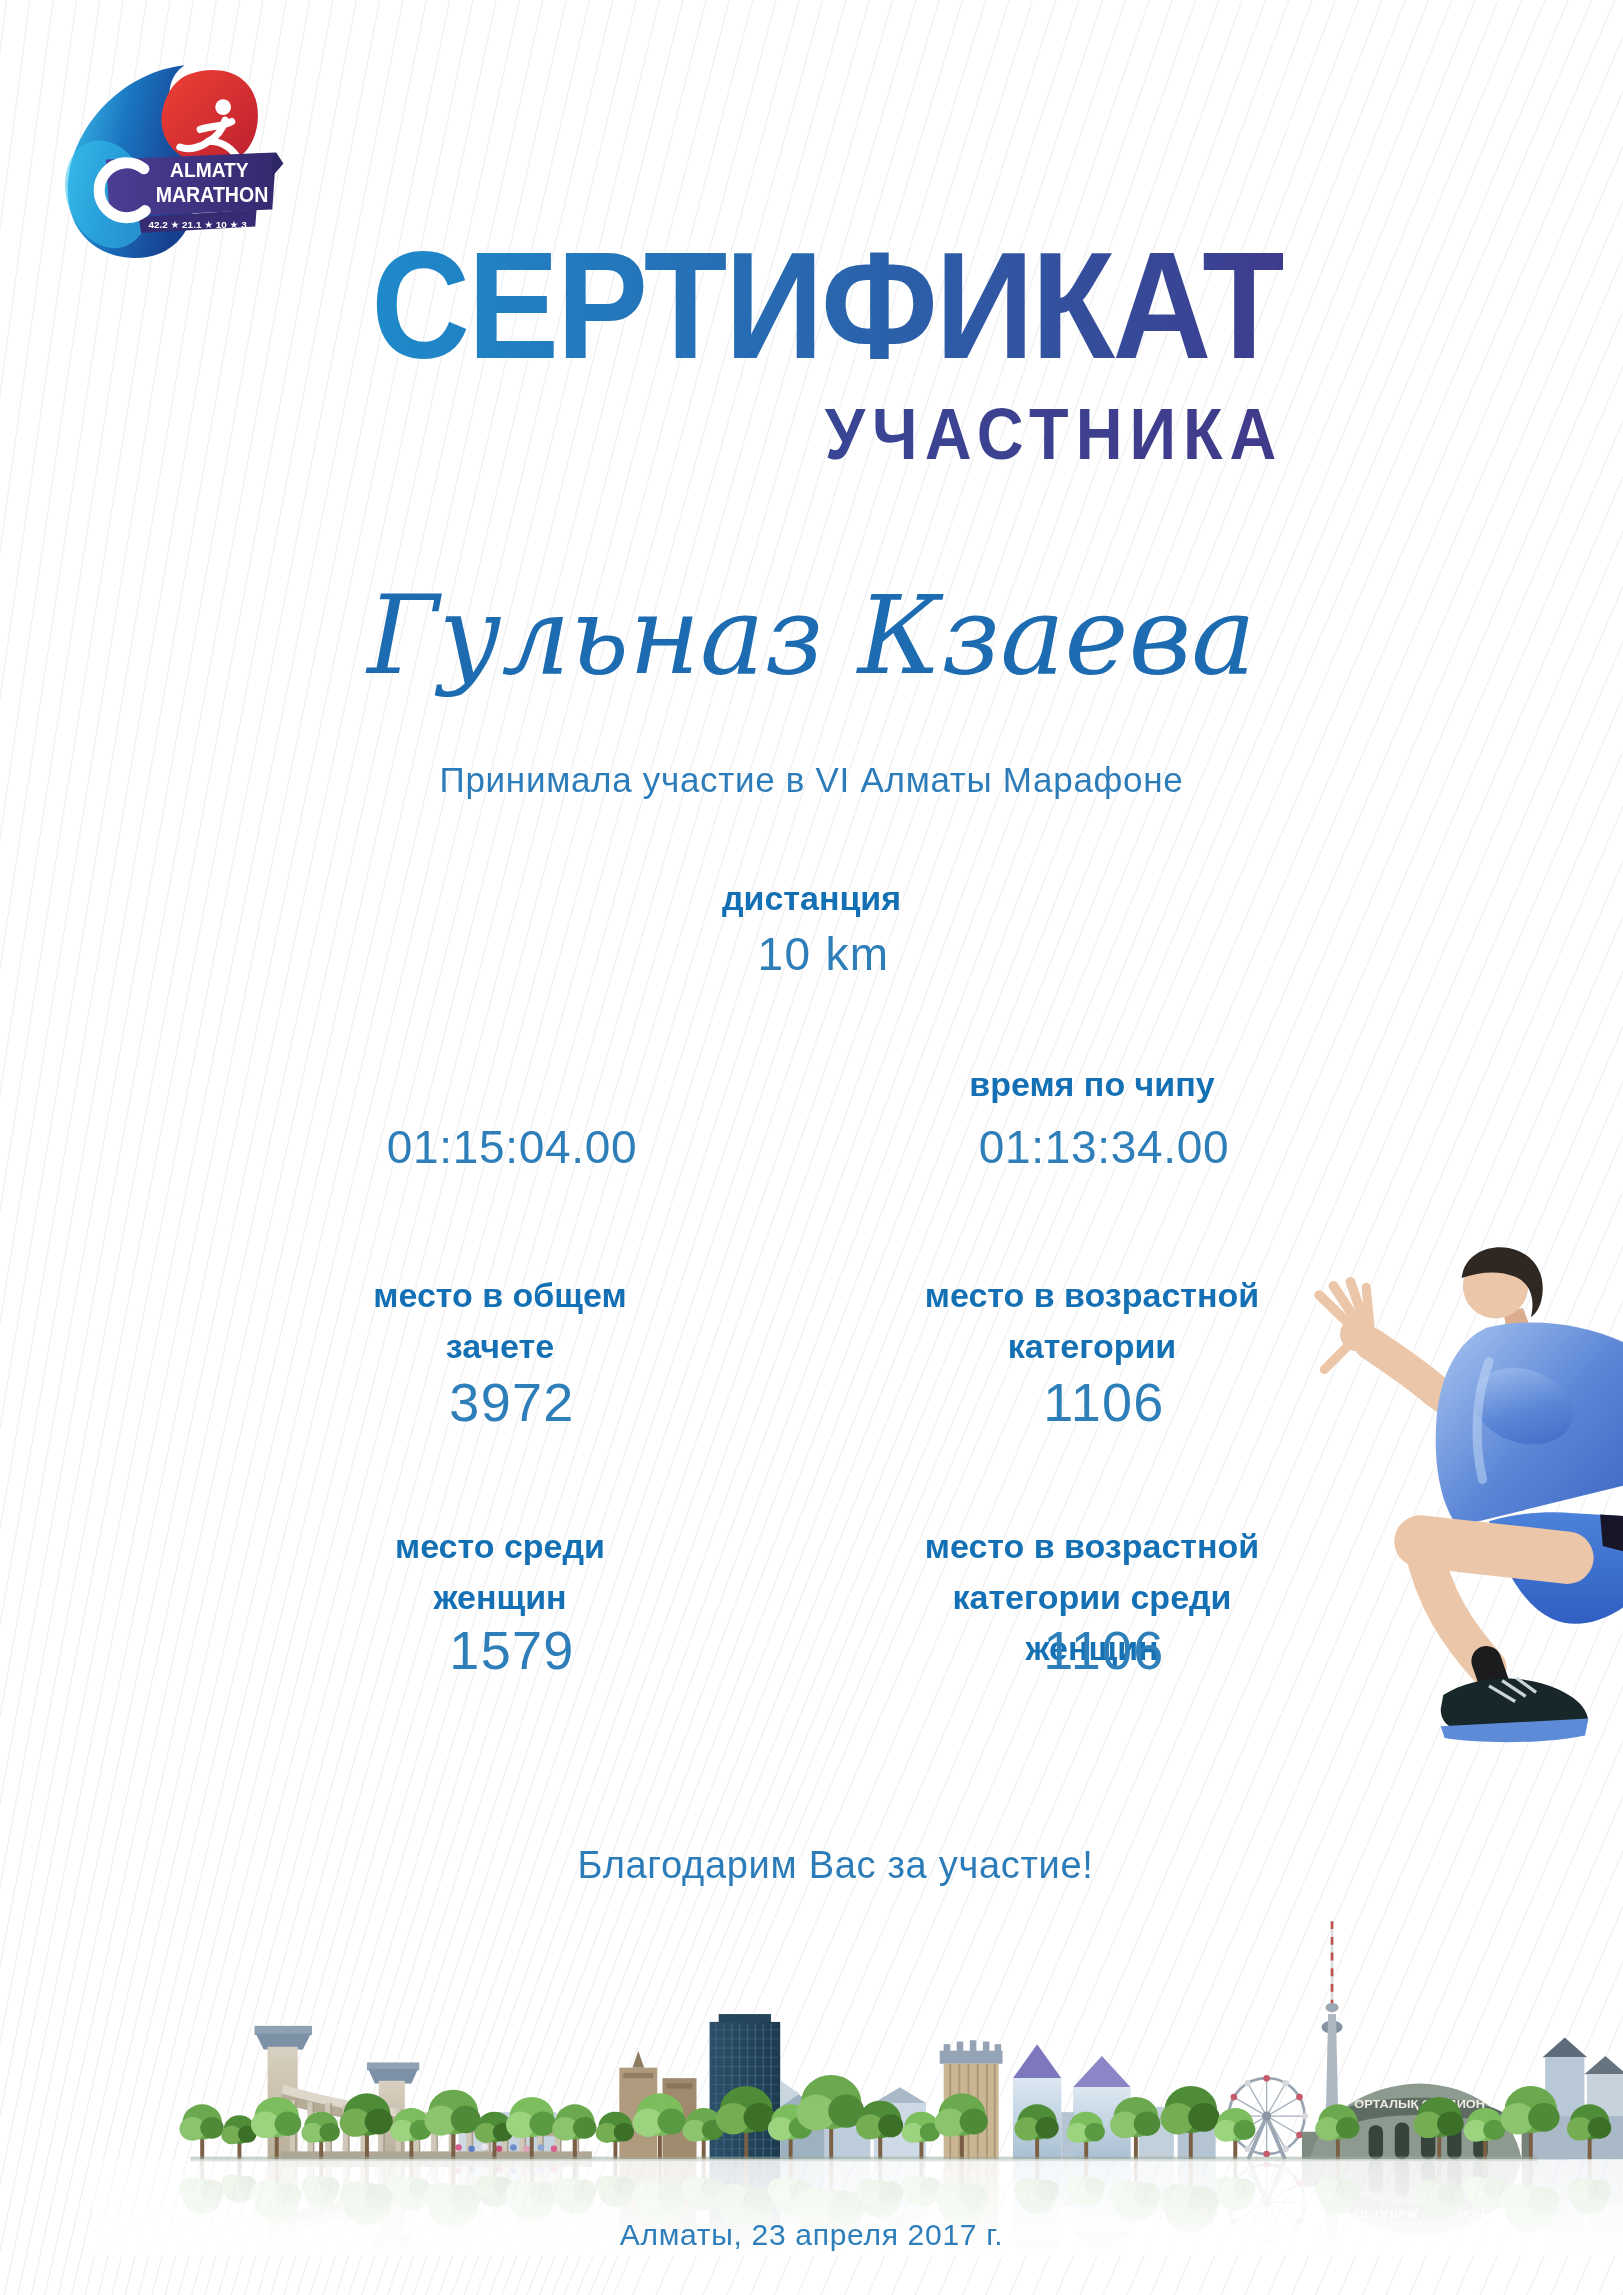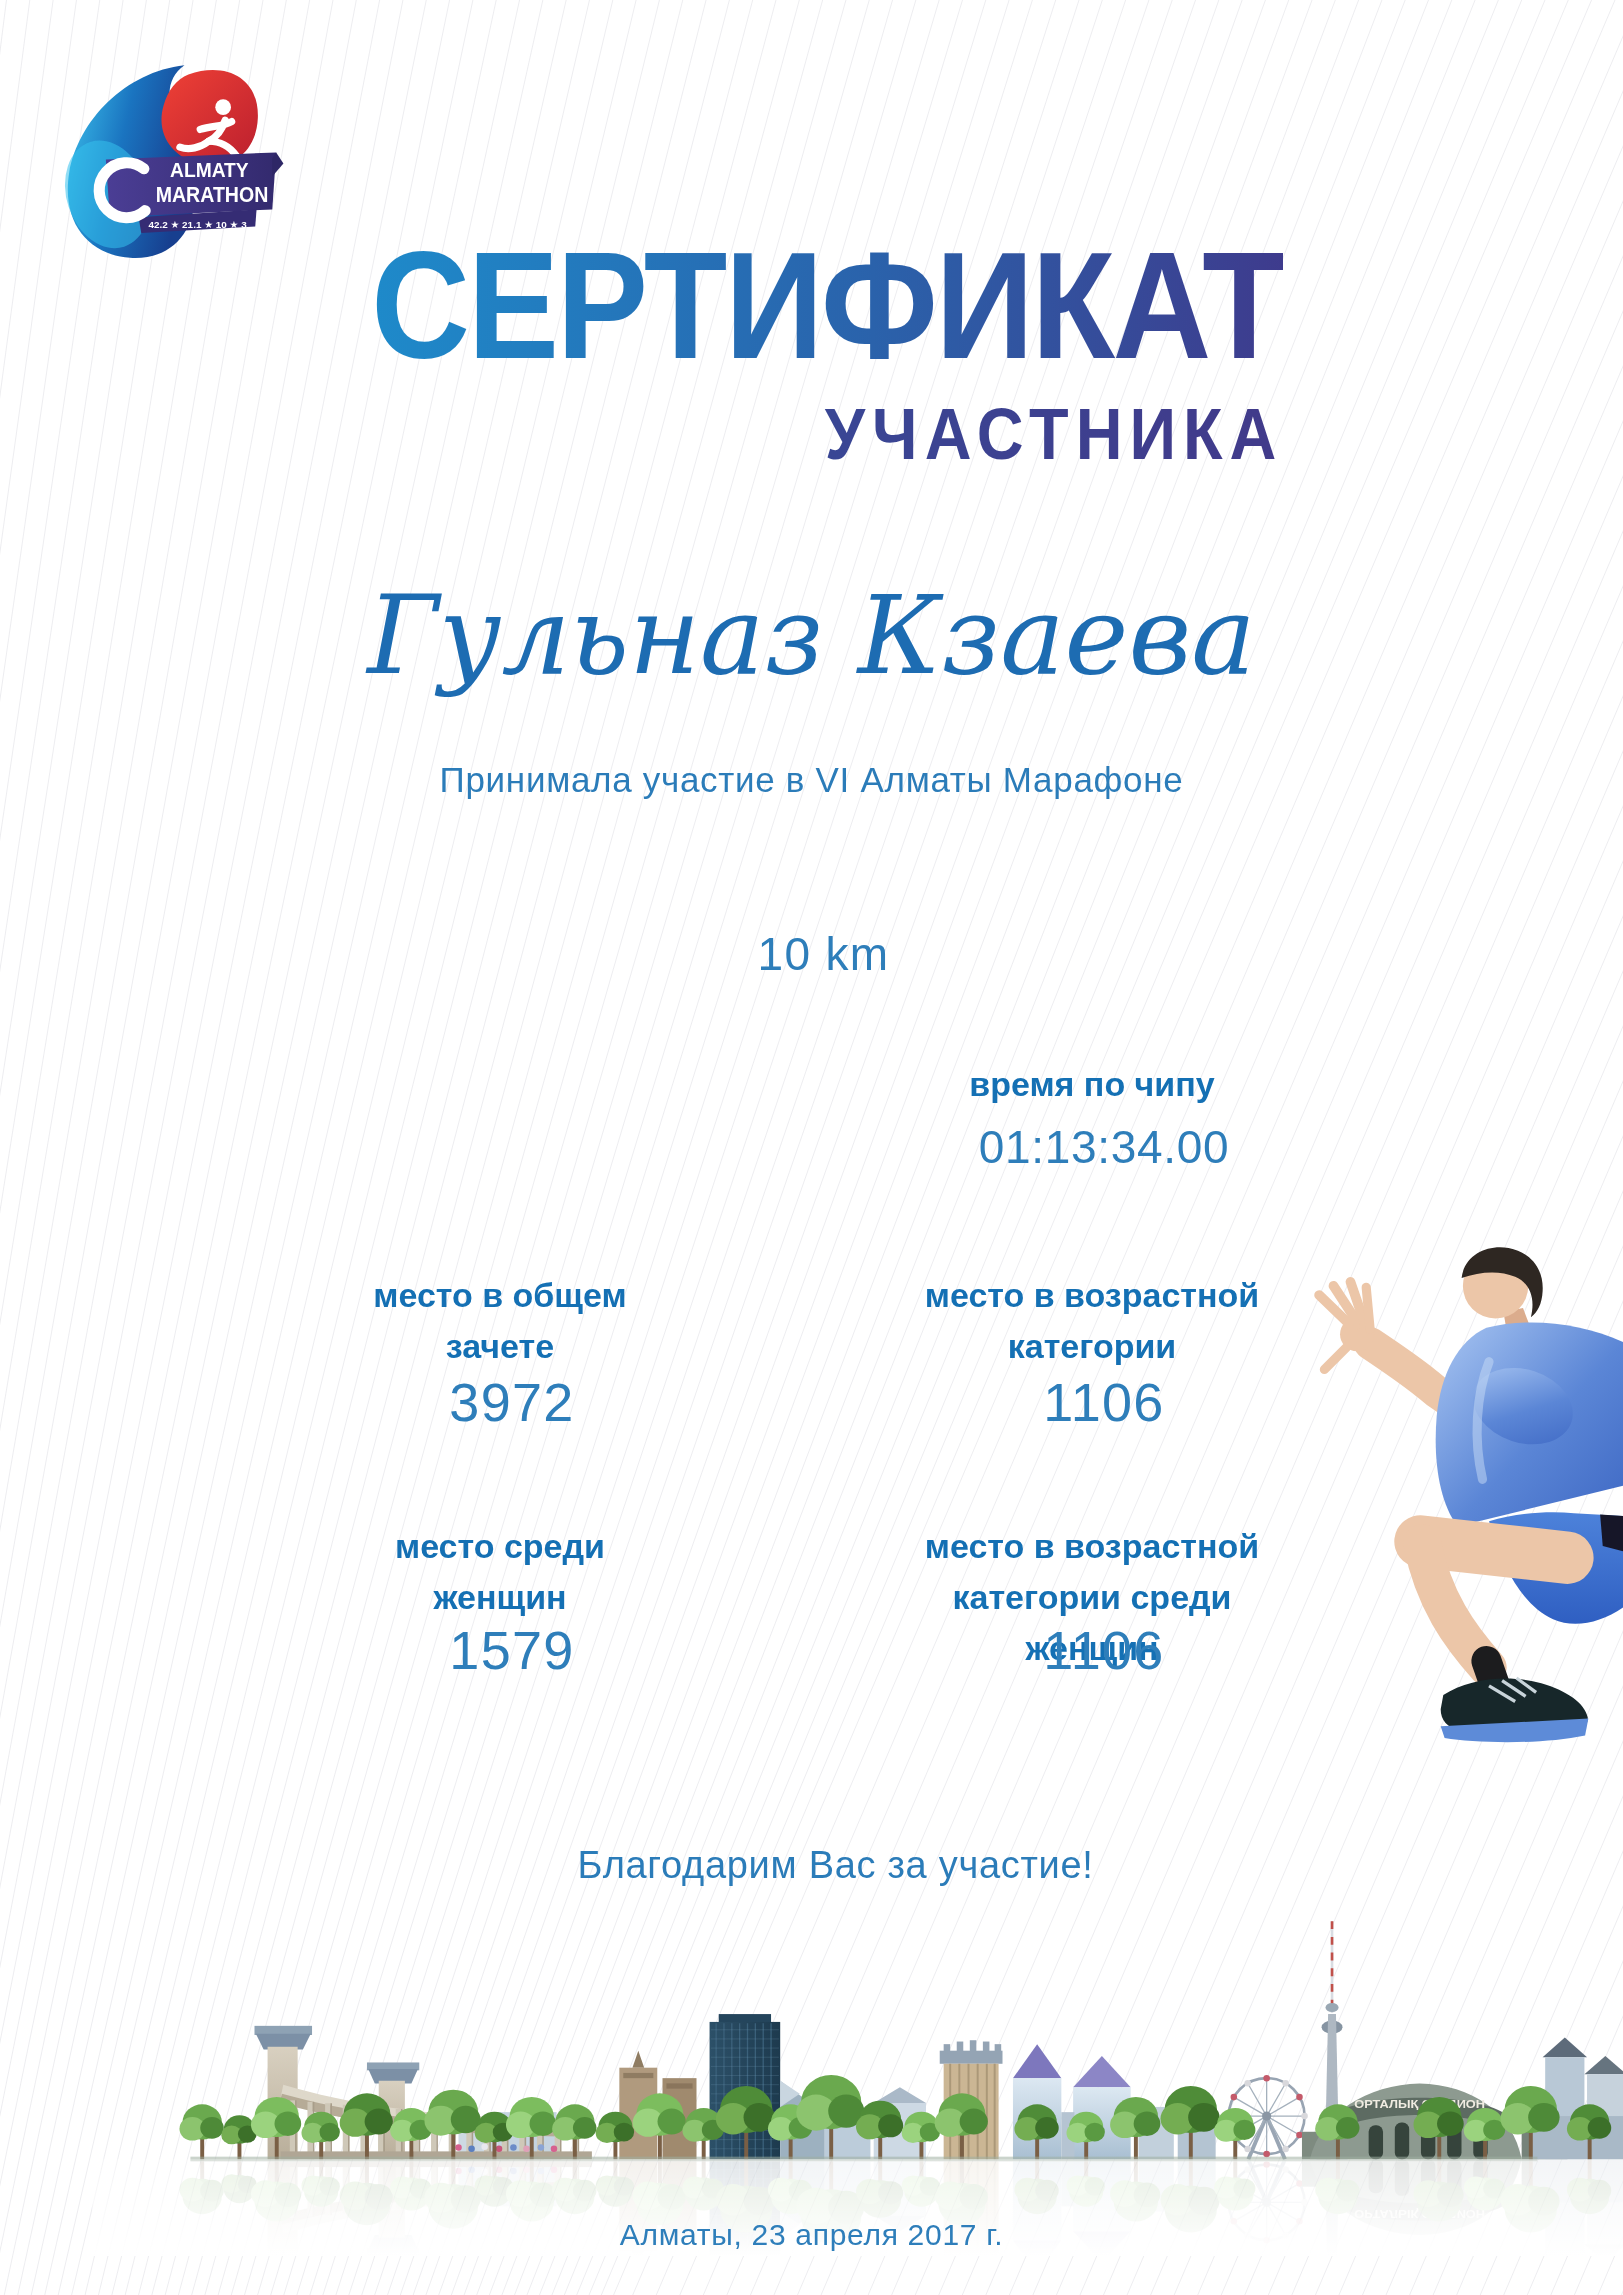--- a/index.html
+++ b/index.html
@@ -259,23 +259,25 @@
   </div>
 
   <div class="layer" id="title-block">
     <div class="title-main">СЕРТИФИКАТ</div>
     <div class="title-sub">УЧАСТНИКА</div>
   </div>
 
   <div class="layer" id="participant-name">Гульназ Кзаева</div>
   <div class="layer" id="participation-line">Принимала участие в VI Алматы Марафоне</div>
 
+  <div class="layer stat-label" id="distance-label">дистанция</div>
   <div class="layer stat-value" id="distance-value">10 km</div>
 
   <div class="layer stat-label col-right row1-label">время по чипу</div>
+  <div class="layer stat-value time-value col-left  row1-value">01:15:04.00</div>
   <div class="layer stat-value time-value col-right row1-value">01:13:34.00</div>
 
   <div class="layer stat-label col-left  row2-label">
     <span class="wrap-box" style="max-width:262px">место в общем зачете</span>
   </div>
   <div class="layer stat-label col-right row2-label">
     <span class="wrap-box" style="max-width:340px">место в возрастной категории</span>
   </div>
   <div class="layer stat-value col-left  row2-value">3972</div>
   <div class="layer stat-value col-right row2-value">1106</div>

